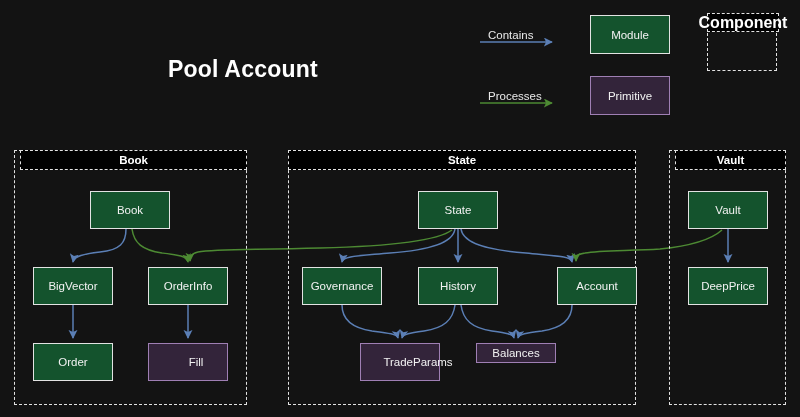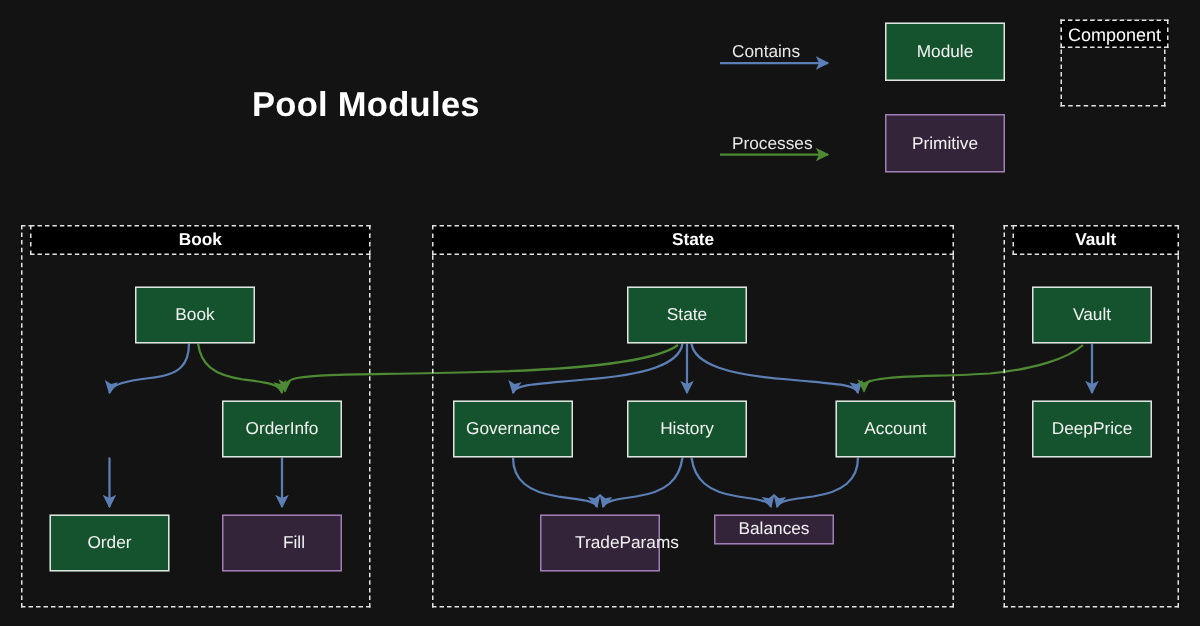--- a/index.html
+++ b/index.html
@@ -90,22 +90,22 @@
     background: transparent;
   }
   .legend-component-header {
     position: absolute;
     box-sizing: border-box;
     background: #000000;
     border: 1.6px dashed #e3e3e3;
     display: flex;
     align-items: center;
     justify-content: center;
-    font-size: 12px;
-    font-weight: normal;
+    font-size: 16px;
+    font-weight: bold;
     color: #ffffff;
     white-space: nowrap;
   }
 </style>
 </head>
 <body>
 
 <div id="canvas">
 
   <svg id="edges" viewBox="0 0 800 417">
@@ -144,21 +144,21 @@
       <path d="M572,305 C572,320 562,328 542,331 C526,333 519,334 518,338" stroke="#5b7fb5" marker-end="url(#arrow-blue)"></path>
 
       <path d="M728,229 L728,262" stroke="#5b7fb5" marker-end="url(#arrow-blue)"></path>
 
       <path d="M452,230 C440,239 400,246 320,248 C250,250 215,249 198,252 C192,253 190,256 190,261" stroke="#4d8a33" marker-end="url(#arrow-green)"></path>
 
       <path d="M722,230 C712,239 690,246 660,249 C630,251 600,250 585,253 C578,254 576,256 576,261" stroke="#4d8a33" marker-end="url(#arrow-green)"></path>
     </g>
   </svg>
 
-  <div class="title">Pool Modules</div>
+  <div class="title">Pool Account</div>
 
   <div class="legend-label" style="left:488px; top:29px;text-align:center;">Contains</div>
   <svg class="legend-arrow" style="left:478px; top:36px; width:84px;" viewBox="0 0 84 12">
     <path d="M2,6 L74,6" stroke="#5b7fb5" stroke-width="1.5" fill="none" marker-end="url(#arrow-blue)"></path>
   </svg>
 
   <div class="legend-label" style="left:488px; top:90px;">Processes</div>
   <svg class="legend-arrow" style="left:478px; top:97px; width:84px;" viewBox="0 0 84 12">
     <path d="M2,6 L74,6" stroke="#4d8a33" stroke-width="1.5" fill="none" marker-end="url(#arrow-green)"></path>
   </svg>
@@ -172,20 +172,21 @@
   <div class="group" style="left:14px; top:150px; width:233px; height:255px;"></div>
   <div class="group-header" style="left:20px; top:150px; width:227px; height:20px;">Book</div>
 
   <div class="group" style="left:288px; top:150px; width:348px; height:255px;"></div>
   <div class="group-header" style="left:288px; top:150px; width:348px; height:20px;">State</div>
 
   <div class="group" style="left:669px; top:150px; width:117px; height:255px;"></div>
   <div class="group-header" style="left:675px; top:150px; width:111px; height:20px;">Vault</div>
 
   <div class="node module" style="left:90px; top:191px; width:80px; height:38px;">Book</div>
+  <div class="node module" style="left:33px; top:267px; width:80px; height:38px;">BigVector</div>
   <div class="node module" style="left:148px; top:267px; width:80px; height:38px;">OrderInfo</div>
   <div class="node module" style="left:33px; top:343px; width:80px; height:38px;">Order</div>
   <div class="node primitive" style="left:148px; top:343px; width:80px; height:38px;padding-left:16px;">Fill</div>
 
   <div class="node module" style="left:418px; top:191px; width:80px; height:38px;">State</div>
   <div class="node module" style="left:302px; top:267px; width:80px; height:38px;">Governance</div>
   <div class="node module" style="left:418px; top:267px; width:80px; height:38px;">History</div>
   <div class="node module" style="left:533px; top:267px; width:80px; height:38px;margin-left:24px;">Account</div>
   <div class="node primitive" style="left:360px; top:343px; width:80px; height:38px;padding-left:36px;">TradeParams</div>
   <div class="node primitive" style="left:476px; top:343px; width:80px; height:20px;">Balances</div>

